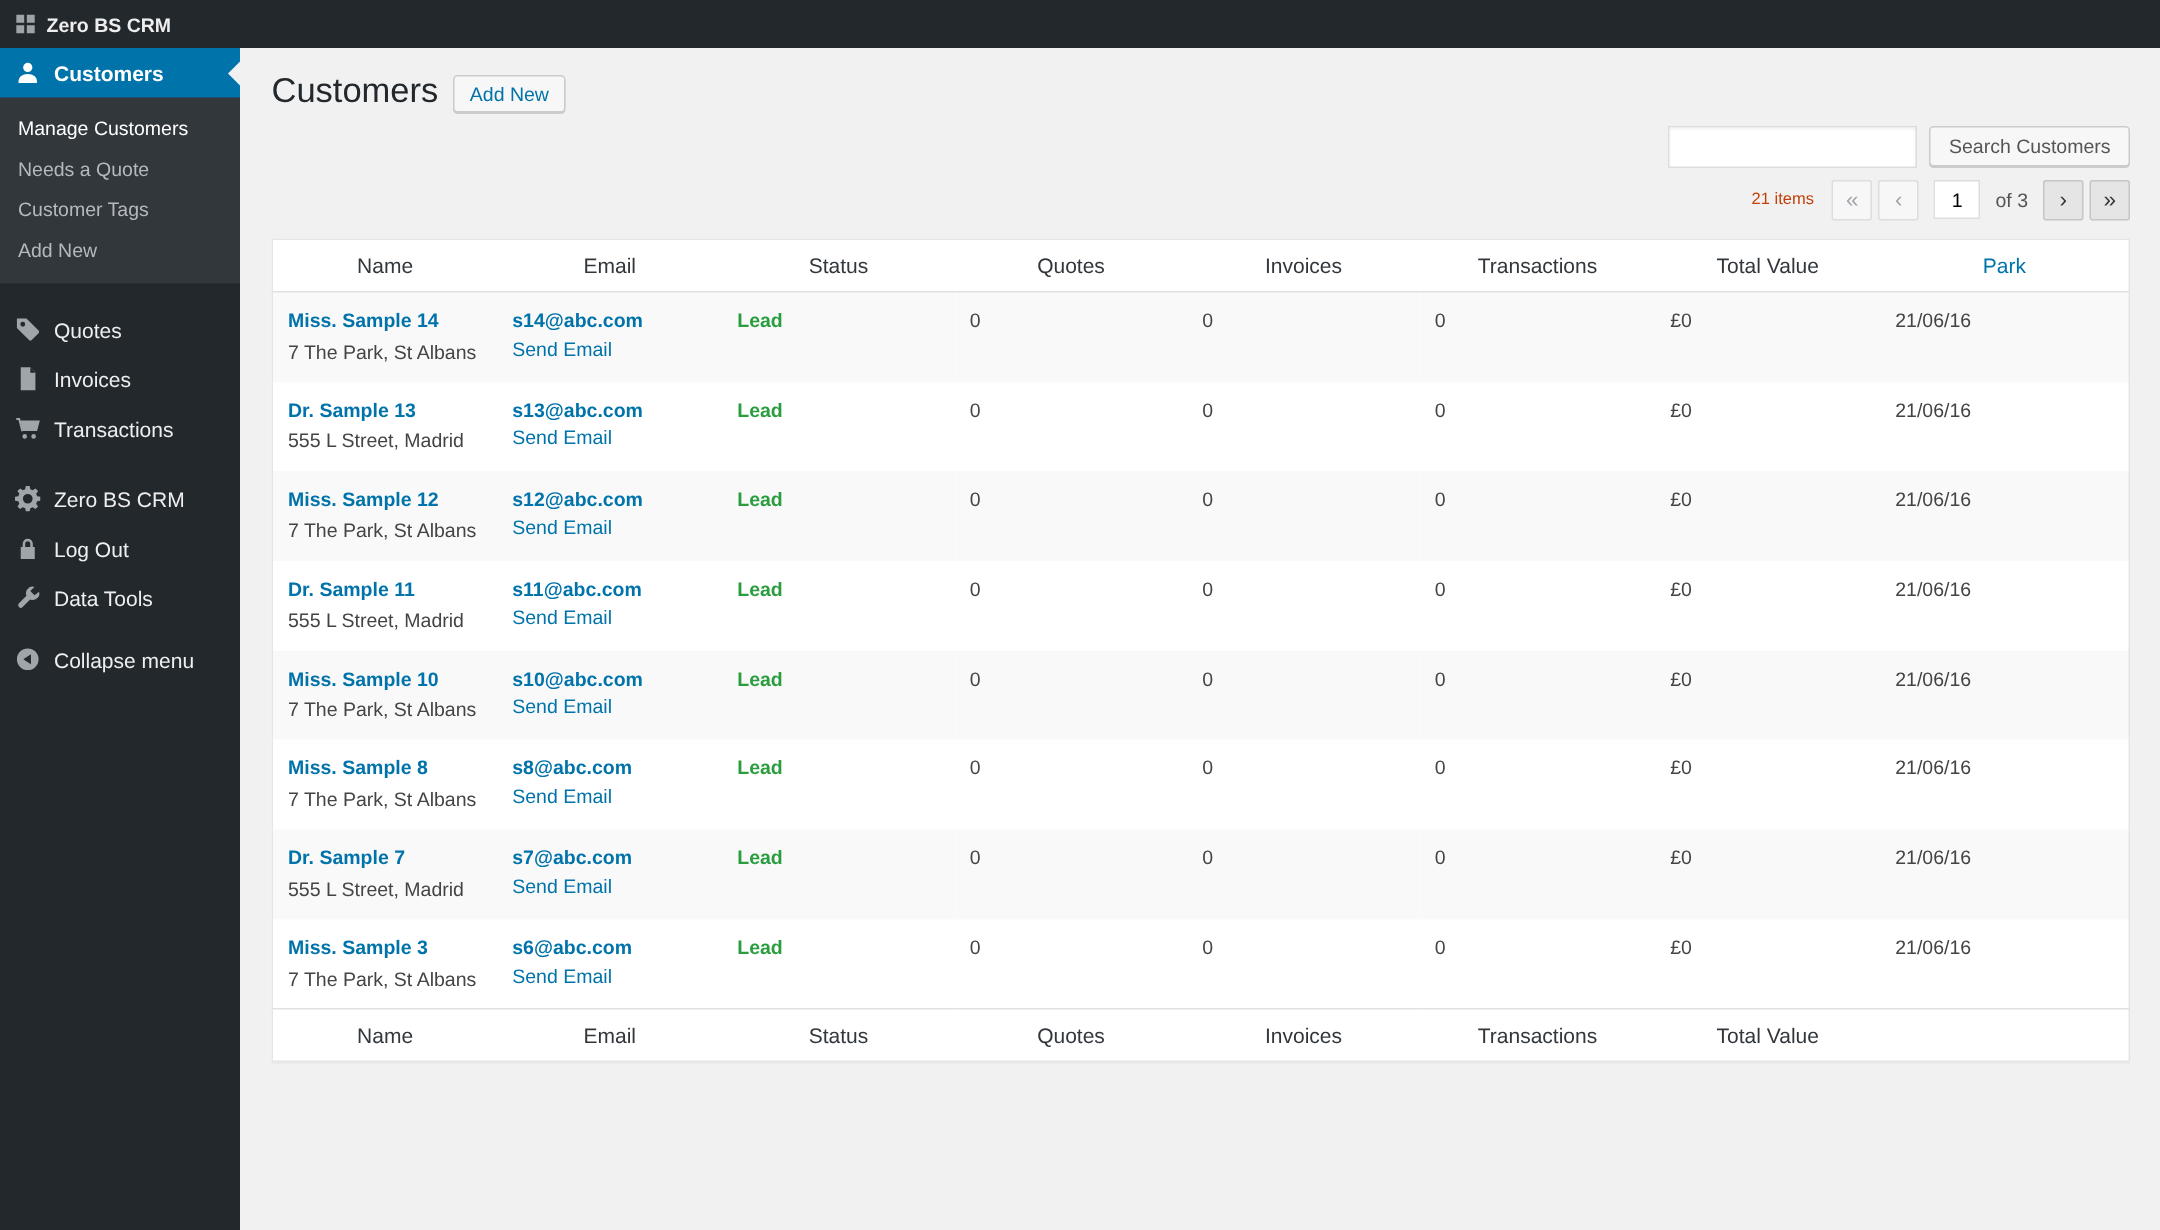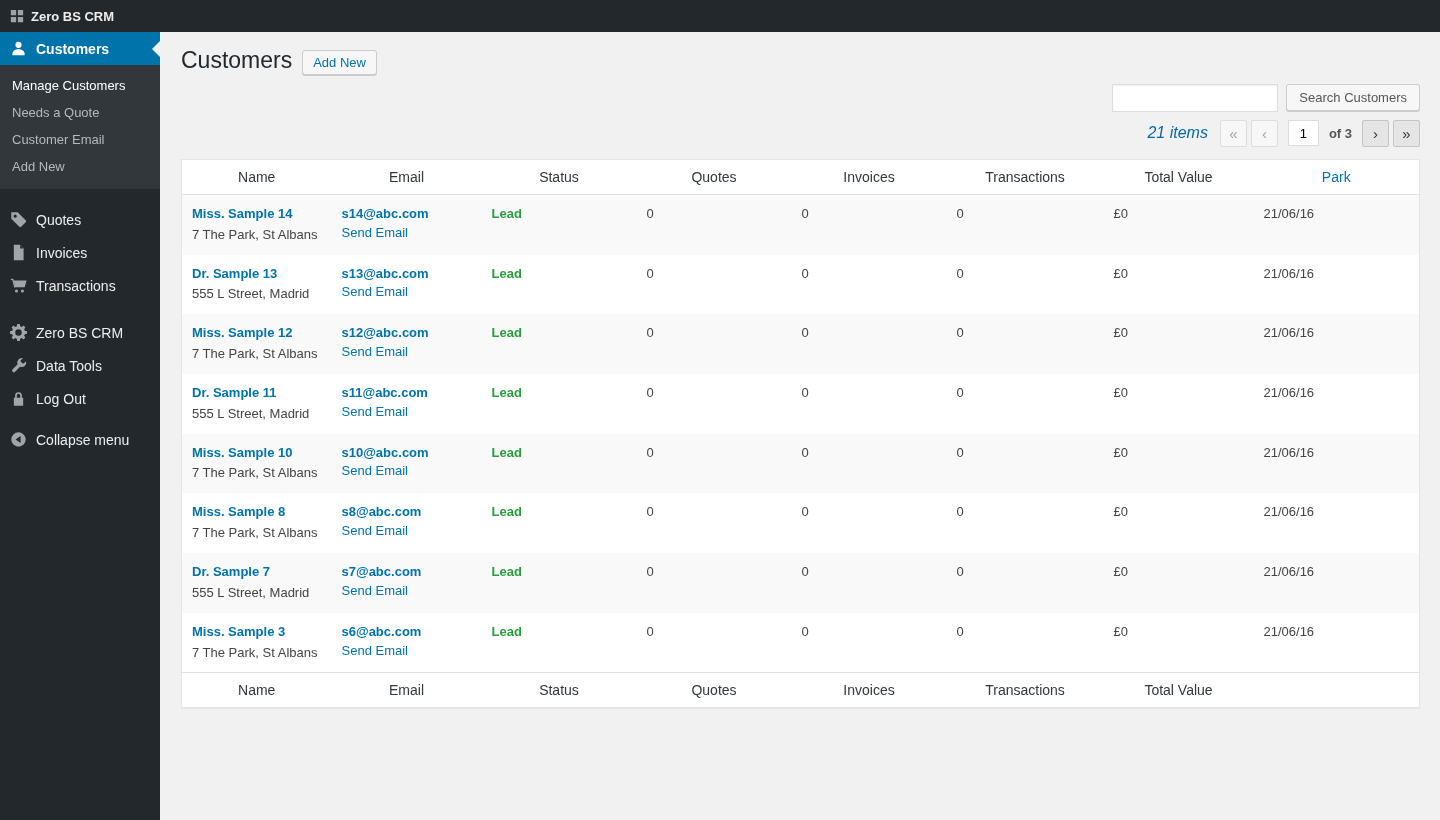--- a/index.html
+++ b/index.html
@@ -39,25 +39,25 @@
   .page-header { display: flex; align-items: center; gap: 10px; }
   h1 { margin: 0; font-size: 23px; font-weight: 400; color: #23282d; line-height: 1.3; }
   .btn { display: inline-block; background: #f7f7f7; border: 1px solid #ccc; border-radius: 3px; font-size: 13px; cursor: pointer; box-shadow: 0 1px 0 #ccc; font-family: "Liberation Sans", sans-serif; }
   .btn-addnew { color: #0073aa; padding: 4px 10px; margin-top: 3px; }
   .btn-search { color: #555; padding: 5px 12px; }
 
   .search-row { display: flex; justify-content: flex-end; align-items: center; gap: 8px; margin-top: 8px; }
   .search-input { width: 166px; height: 28px; border: 1px solid #ddd; padding: 3px 8px; font-size: 13px; background: #fff; box-shadow: inset 0 1px 2px rgba(0,0,0,.07); }
 
   .pagination-row { display: flex; justify-content: flex-end; align-items: center; gap: 4px; margin-top: 8px; color: #555; }
-  .items-count { margin-right: 8px; font-size: 16px; color: #0369a1; font-style: italic; }
+  .items-count { margin-right: 8px; font-size: 11px; color: #c2410c; }
   .page-btn { display: inline-block; min-width: 27px; height: 27px; line-height: 25px; text-align: center; border: 1px solid #c5c5c5; background: #e5e5e5; color: #32373c; font-size: 15px; border-radius: 2px; cursor: pointer; user-select: none; }
   .page-btn.disabled { background: #f7f7f7; border-color: #ddd; color: #a0a5aa; cursor: default; }
   .page-input { width: 31px; height: 26px; border: 1px solid #ddd; text-align: center; font-size: 13px; margin: 0 2px 0 6px; padding: 0; }
-  .of-label { margin: 0 6px 0 4px; font-weight: bold; }
+  .of-label { margin: 0 6px 0 4px; }
 
   
   table.wp-list { width: 100%; margin-top: 12px; background: #fff; border: 1px solid #e5e5e5; border-collapse: collapse; table-layout: fixed; box-shadow: 0 1px 1px rgba(0,0,0,.04); }
   .wp-list th { text-align: center; font-weight: 400; font-size: 14px; color: #32373c; padding: 9px 10px; }
   .wp-list thead th { border-bottom: 1px solid #e1e1e1; }
   .wp-list tfoot th { border-top: 1px solid #e1e1e1; }
   .wp-list td { padding: 10px; font-size: 13px; color: #444; vertical-align: top; line-height: 1.45; }
   .wp-list tbody tr:nth-of-type(odd) { background: #f9f9f9; }
   a.row-link { color: #0073aa; font-weight: bold; text-decoration: none; cursor: pointer; }
   a.plain-link { color: #0073aa; text-decoration: none; cursor: pointer; }
@@ -82,21 +82,21 @@
     <svg viewBox="0 0 20 20">
         <circle cx="10" cy="5.8" r="3.6"></circle>
         <path d="M10 11c-4.2 0-7.2 2.3-7.2 5.6V18h14.4v-1.4c0-3.3-3-5.6-7.2-5.6z"></path>
       </svg>
     <span>Customers</span>
   </div>
 
   <div class="submenu">
     <div class="submenu-item current">Manage Customers</div>
     <div class="submenu-item">Needs a Quote</div>
-    <div class="submenu-item">Customer Email</div>
+    <div class="submenu-item">Customer Tags</div>
     <div class="submenu-item">Add New</div>
   </div>
 
   <div class="menu-gap"></div>
 
   <div class="menu-item">
     <svg viewBox="0 0 20 20">
         <path fill-rule="evenodd" d="M1.5 1.5H9l9.5 9.5a1.5 1.5 0 0 1 0 2.1l-5.4 5.4a1.5 1.5 0 0 1-2.1 0L1.5 9V1.5zm4.6 2.7a1.9 1.9 0 1 0 0 3.8 1.9 1.9 0 0 0 0-3.8z"></path>
       </svg>
     <span>Quotes</span>
@@ -121,29 +121,29 @@
   <div class="menu-gap"></div>
 
   <div class="menu-item">
     <svg viewBox="0 0 20 20">
         <path fill-rule="evenodd" d="M8.5 0h3l.5 2.6 1.9.8L16 1.9l2.1 2.1-1.5 2.1.8 1.9 2.6.5v3l-2.6.5-.8 1.9 1.5 2.1-2.1 2.1-2.1-1.5-1.9.8-.5 2.6h-3L8 17.4l-1.9-.8-2.1 1.5-2.1-2.1 1.5-2.1-.8-1.9L0 11.5v-3L2.6 8l.8-1.9L1.9 4 4 1.9l2.1 1.5L8 2.6 8.5 0zm1.5 6.2a3.8 3.8 0 1 0 0 7.6 3.8 3.8 0 0 0 0-7.6z"></path>
       </svg>
     <span>Zero BS CRM</span>
   </div>
   <div class="menu-item">
     <svg viewBox="0 0 20 20">
+        <path fill-rule="evenodd" d="M6 9V6.5a4 4 0 0 1 8 0V9h1.5v9.5h-11V9H6zm2 0h4V6.5a2 2 0 0 0-4 0V9z"></path>
+      </svg>
+    <span>Log Out</span>
+  </div>
+  <div class="menu-item">
+    <svg viewBox="0 0 20 20">
         <path d="M18.9 5.2a5.2 5.2 0 0 1-7 6.2L6 17.3a2 2 0 0 1-2.9-2.9l5.9-5.9a5.2 5.2 0 0 1 6.2-7L12 4.7l3.3 3.3 3.6-2.8z"></path>
       </svg>
     <span>Data Tools</span>
-  </div>
-  <div class="menu-item">
-    <svg viewBox="0 0 20 20">
-        <path fill-rule="evenodd" d="M6 9V6.5a4 4 0 0 1 8 0V9h1.5v9.5h-11V9H6zm2 0h4V6.5a2 2 0 0 0-4 0V9z"></path>
-      </svg>
-    <span>Log Out</span>
   </div>
 
   <div class="menu-gap-sm"></div>
 
   <div class="menu-item">
     <svg viewBox="0 0 20 20">
         <path fill-rule="evenodd" d="M10 1.5a8.5 8.5 0 1 0 0 17 8.5 8.5 0 0 0 0-17zm2.5 12.5l-6-4 6-4v8z"></path>
       </svg>
     <span>Collapse menu</span>
   </div>

